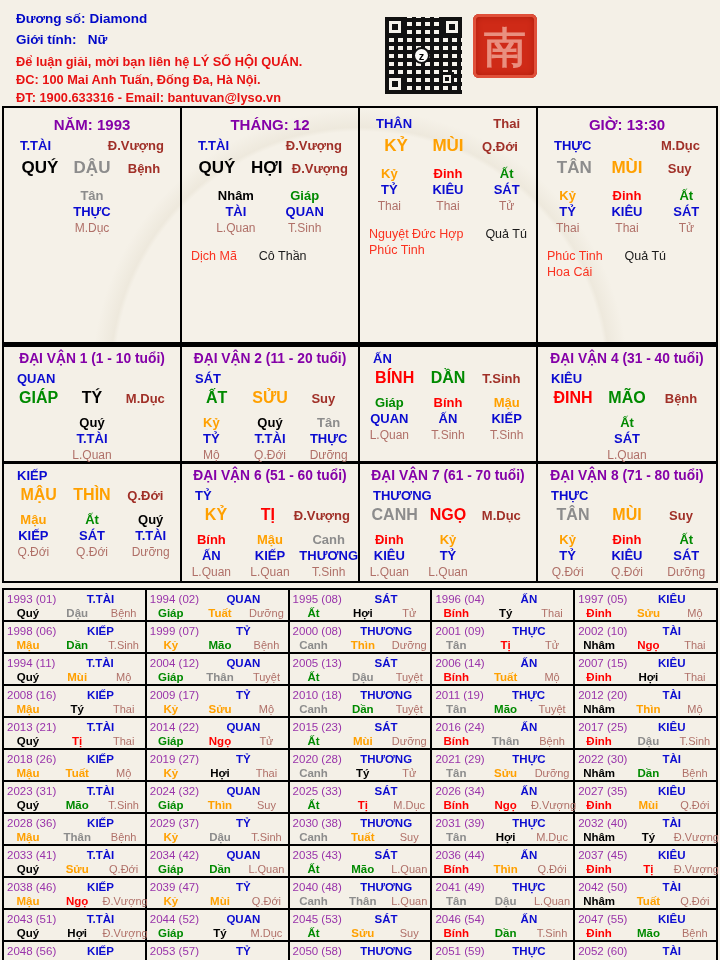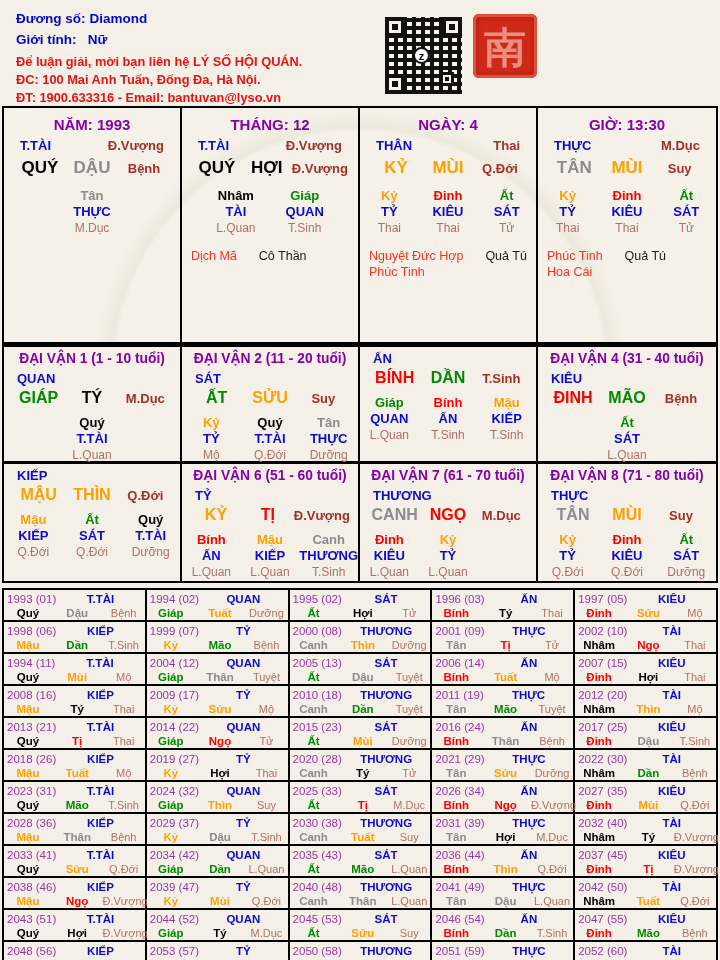--- a/index.html
+++ b/index.html
@@ -171,21 +171,20 @@
           </div>
         </div>
         <div class="p-stars">
           <div class="star-line">
             <span class="s-red">Dịch Mã</span>
             <span class="s-black">Cô Thần</span>
           </div>
         </div>
       </div>
       <div class="pillar">
-        <div class="p-title">NGÀY: 4</div>
         <div class="p-gods">
           <span class="god">THÂN</span>
           <span class="stage-strong">Thai</span>
         </div>
         <div class="p-main">
           <span class="big" style="color: rgb(255, 160, 0);">KỶ</span>
           <span class="big" style="color: rgb(255, 160, 0);">MÙI</span>
           <span class="stage-strong">Q.Đới</span>
         </div>
         <div class="hidden grid3">
@@ -459,32 +458,32 @@
               <span class="ygod god">QUAN</span>
             </div>
             <div class="yl2">
               <span class="ystem" style="color: rgb(0, 138, 0);">Giáp</span>
               <span class="ybranch" style="color: rgb(255, 160, 0);">Tuất</span>
               <span class="ystage stage-soft">Dưỡng</span>
             </div>
           </td>
           <td>
             <div class="yl1">
-              <span class="ynum">1995 (02)</span>
+              <span class="ynum">1995 (08)</span>
               <span class="ygod god">SÁT</span>
             </div>
             <div class="yl2">
               <span class="ystem" style="color: rgb(0, 138, 0);">Ất</span>
               <span class="ybranch" style="color: rgb(0, 0, 0);">Hợi</span>
               <span class="ystage stage-soft">Tử</span>
             </div>
           </td>
           <td>
             <div class="yl1">
-              <span class="ynum">1996 (03)</span>
+              <span class="ynum">1996 (04)</span>
               <span class="ygod god">ẤN</span>
             </div>
             <div class="yl2">
               <span class="ystem" style="color: rgb(255, 0, 0);">Bính</span>
               <span class="ybranch" style="color: rgb(0, 0, 0);">Tý</span>
               <span class="ystage stage-soft">Thai</span>
             </div>
           </td>
           <td>
             <div class="yl1">

